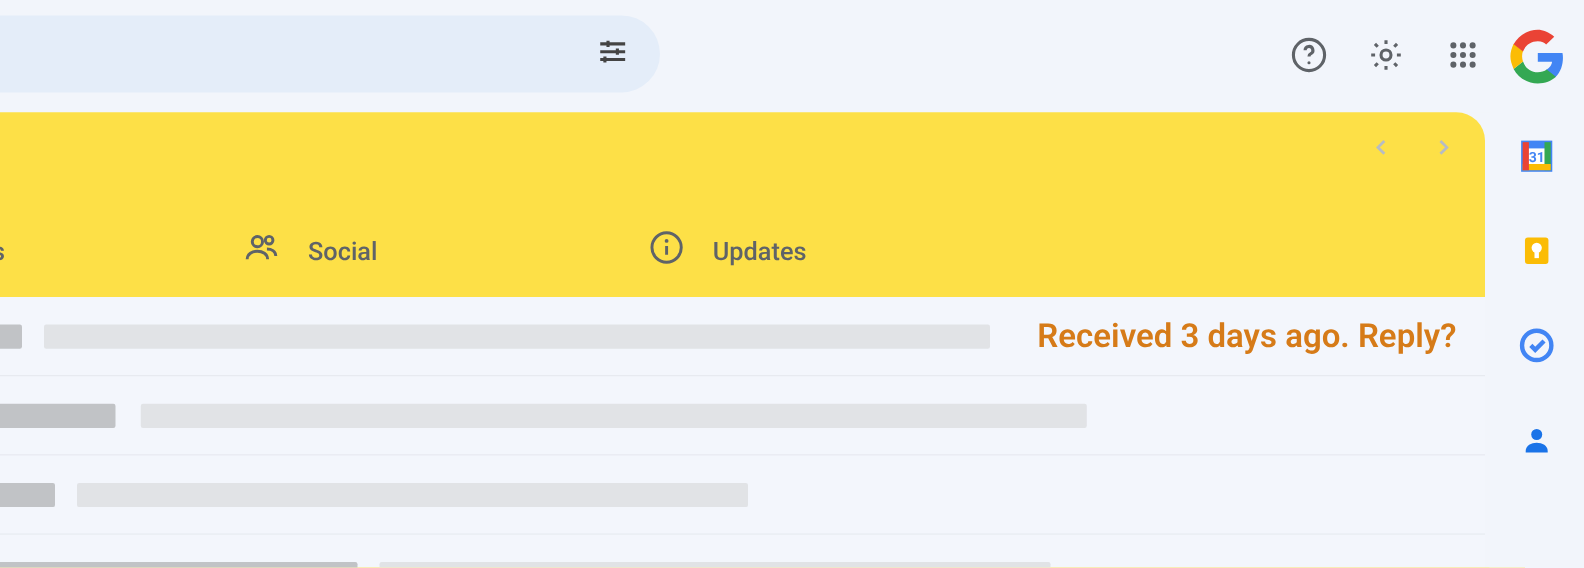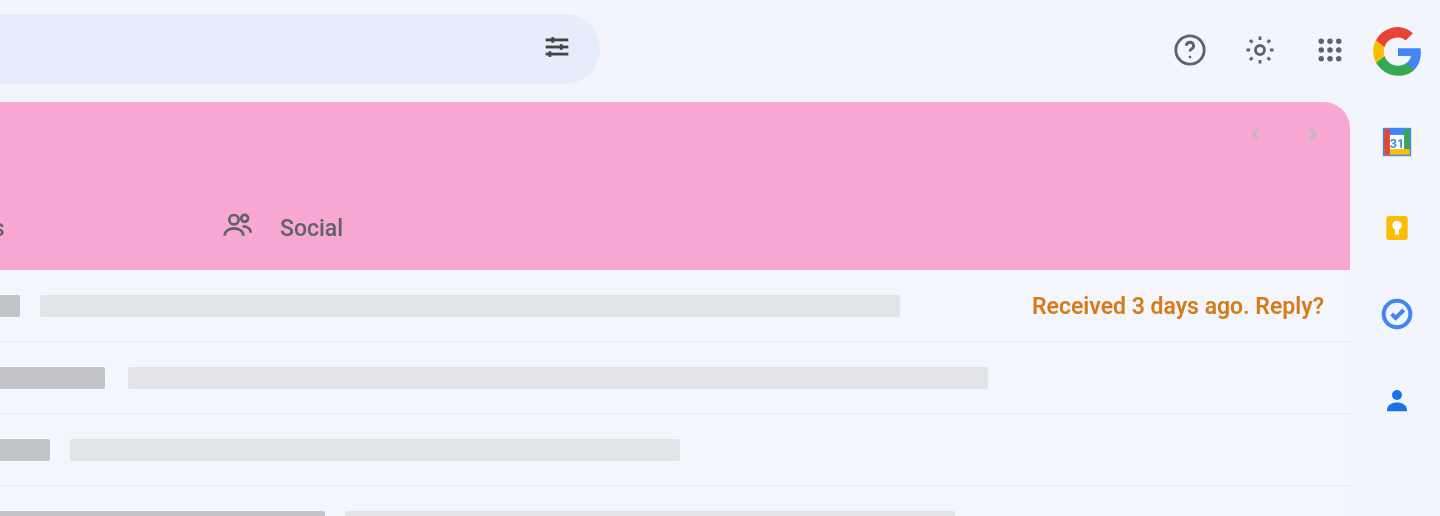--- a/index.html
+++ b/index.html
@@ -27,21 +27,21 @@
   }
   .hicon { color: #5f6368; cursor: pointer; display: flex; align-items: center; justify-content: center; width: 40px; height: 40px; }
   .google-g {
     position: absolute; top: 26px; right: 16px;
     width: 52px; height: 52px;
   }
 
   
   .main {
     position: absolute; top: 102px; left: 0; width: 1350px; bottom: 0;
-    background: #f9a8d4;
+    background: #fde047;
     border-top-right-radius: 26px;
   }
   .pager {
     position: absolute; top: 22px; right: 28px;
     display: flex; gap: 36px;
     color: #b7bcc3;
   }
   .pager svg { cursor: pointer; }
 
   
@@ -70,21 +70,21 @@
   }
   .bar {
     position: absolute; top: 50%; transform: translateY(-50%);
     height: 22px; border-radius: 2px;
   }
   .dark  { background: #c1c3c6; }
   .light { background: #e1e3e6; }
 
   .nudge {
     position: absolute; right: 26px; top: 50%; transform: translateY(-50%);
-    color: #d67b18; font-size: 23px; font-weight: 600;
+    color: #d67b18; font-size: 30px; font-weight: 600;
     white-space: nowrap;
   }
 
   
   .sidepanel {
     position: absolute; top: 100px; right: 0; width: 86px; bottom: 0;
     background: #f2f5fb;
     display: flex; flex-direction: column; align-items: center;
     gap: 50px; padding-top: 24px;
   }
@@ -169,20 +169,30 @@
       <span>
         <svg width="32" height="32" viewBox="0 0 24 24" fill="none" stroke="#5f6368" stroke-width="2">
           <circle cx="9" cy="8" r="3.5"></circle>
           <path d="M2 20c0-3.5 3.5-5.5 7-5.5s7 2 7 5.5"></path>
           <circle cx="17" cy="7" r="2.6"></circle>
           <path d="M15.5 13c3 0 6 1.4 6 4.8"></path>
         </svg>
       </span>
       <span>Social</span>
     </div>
+    <div class="tab tab-updates">
+      <span>
+        <svg width="32" height="32" viewBox="0 0 24 24" fill="none" stroke="#5f6368" stroke-width="2">
+          <circle cx="12" cy="12" r="10"></circle>
+          <line x1="12" y1="11" x2="12" y2="17"></line>
+          <circle cx="12" cy="7.5" r="1.3" fill="#5f6368" stroke="none"></circle>
+        </svg>
+      </span>
+      <span>Updates</span>
+    </div>
   </div>
 
   <div class="list">
     <div class="row">
       <div class="bar dark" style="left:-10px; width:30px;"></div>
       <div class="bar light" style="left:40px; width:860px;"></div>
       <span class="nudge">Received 3 days ago. Reply?</span>
     </div>
     <div class="row">
       <div class="bar dark" style="left:-10px; width:115px;"></div>

